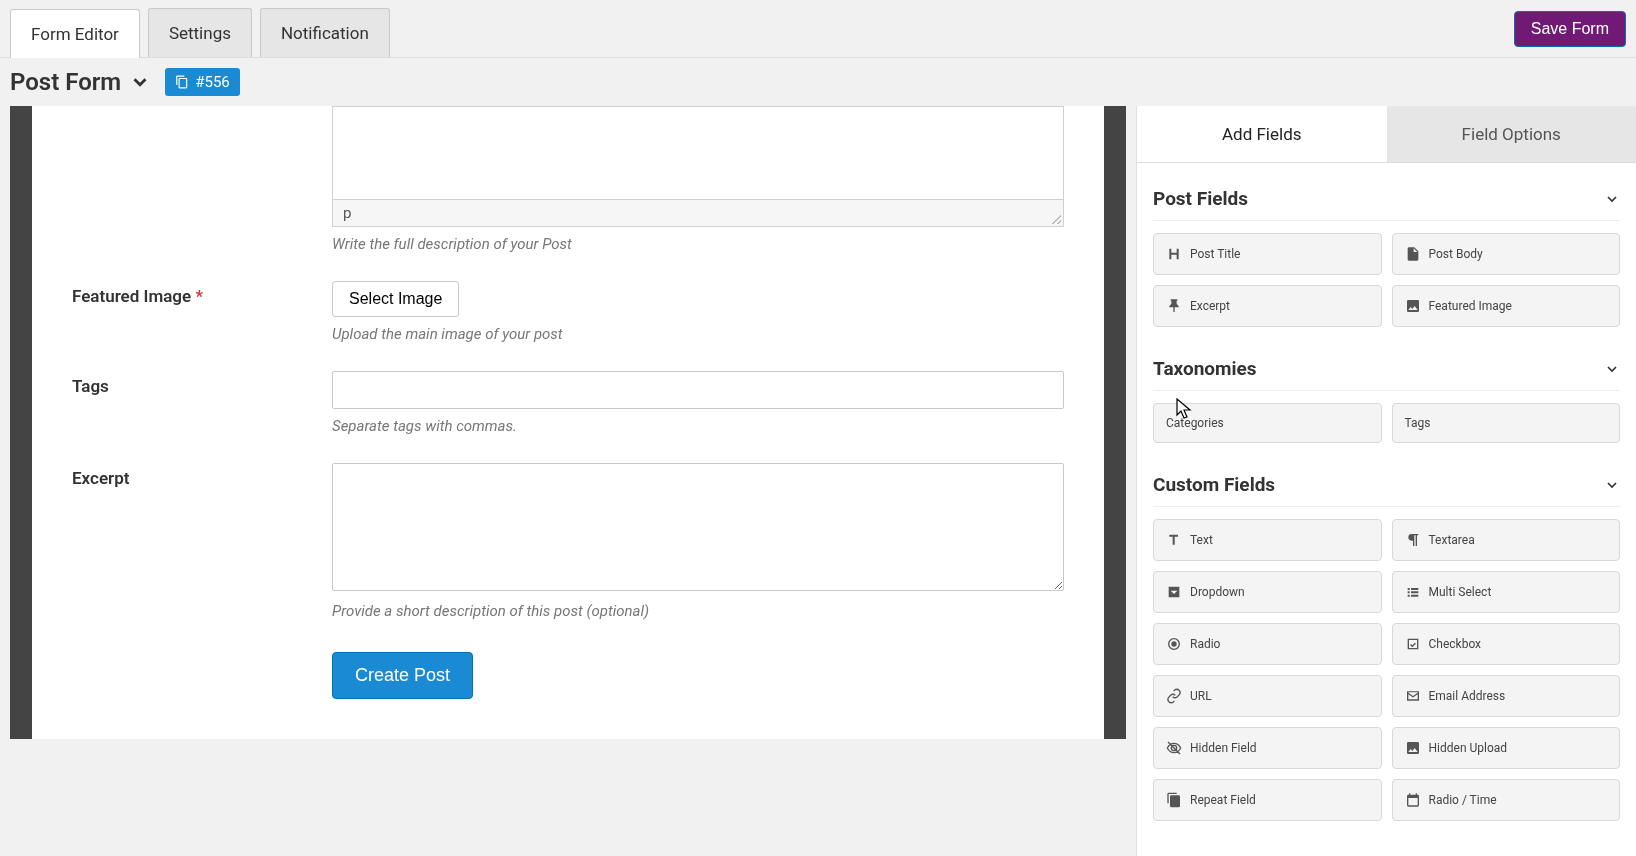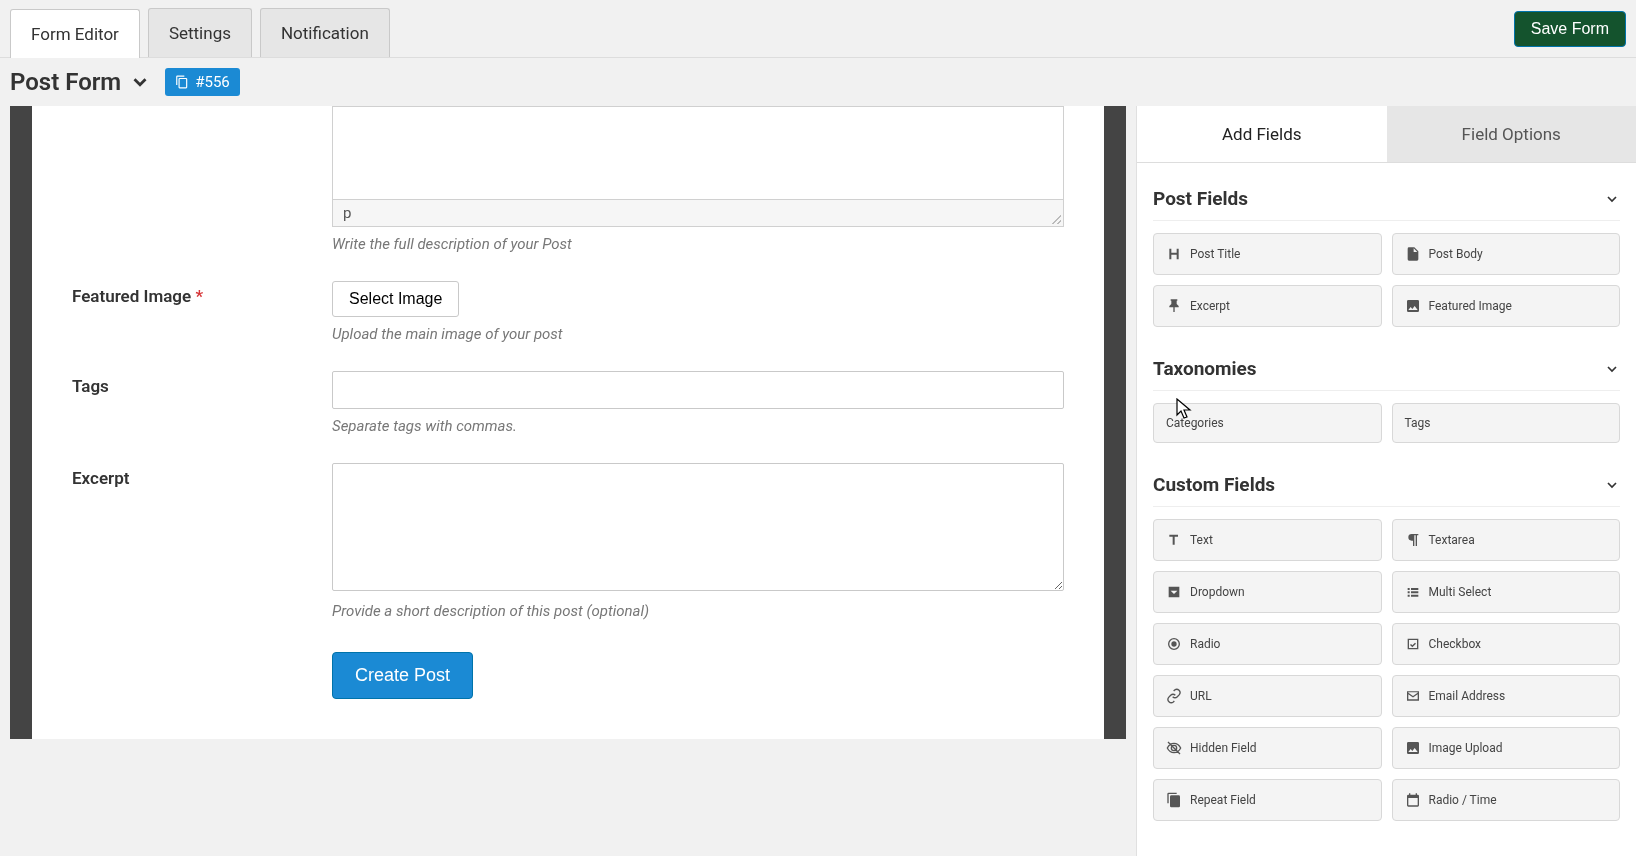--- a/index.html
+++ b/index.html
@@ -34,21 +34,21 @@
     border-radius: 3px 3px 0 0;
   }
   .tab.active {
     background: #fff;
     border-color: #c9c9c9;
     position: relative;
     top: 1px;
   }
   .save-btn {
     margin-left: auto;
-    background: #14532d;
+    background: #701a75;
     color: #fff;
     border: 1px solid #0073aa;
     border-radius: 4px;
     padding: 8px 16px;
     font-size: 16px;
     cursor: pointer;
   }
 
   
   .subbar {
@@ -440,21 +440,21 @@
           <div class="chip">
             <svg viewBox="0 0 24 24">
                 <path d="M2 12s3.5-7 10-7 10 7 10 7-3.5 7-10 7S2 12 2 12zm10 4a4 4 0 1 0 0-8 4 4 0 0 0 0 8zM3 3l18 18" fill="none" stroke="#555" stroke-width="2"></path>
               </svg>
             <span>Hidden Field</span>
           </div>
           <div class="chip">
             <svg viewBox="0 0 24 24">
                 <path d="M21 19V5a2 2 0 0 0-2-2H5a2 2 0 0 0-2 2v14a2 2 0 0 0 2 2h14a2 2 0 0 0 2-2zM8.5 13.5l2.5 3 3.5-4.5L19 18H5l3.5-4.5z"></path>
               </svg>
-            <span>Image Upload</span>
+            <span>Hidden Upload</span>
           </div>
           <div class="chip">
             <svg viewBox="0 0 24 24">
                 <path d="M16 1H4a2 2 0 0 0-2 2v14h2V3h12V1zm3 4H8a2 2 0 0 0-2 2v14a2 2 0 0 0 2 2h11a2 2 0 0 0 2-2V7a2 2 0 0 0-2-2z"></path>
               </svg>
             <span>Repeat Field</span>
           </div>
           <div class="chip">
             <svg viewBox="0 0 24 24">
                 <path d="M19 4h-1V2h-2v2H8V2H6v2H5a2 2 0 0 0-2 2v14a2 2 0 0 0 2 2h14a2 2 0 0 0 2-2V6a2 2 0 0 0-2-2zm0 16H5V9h14v11z"></path>

